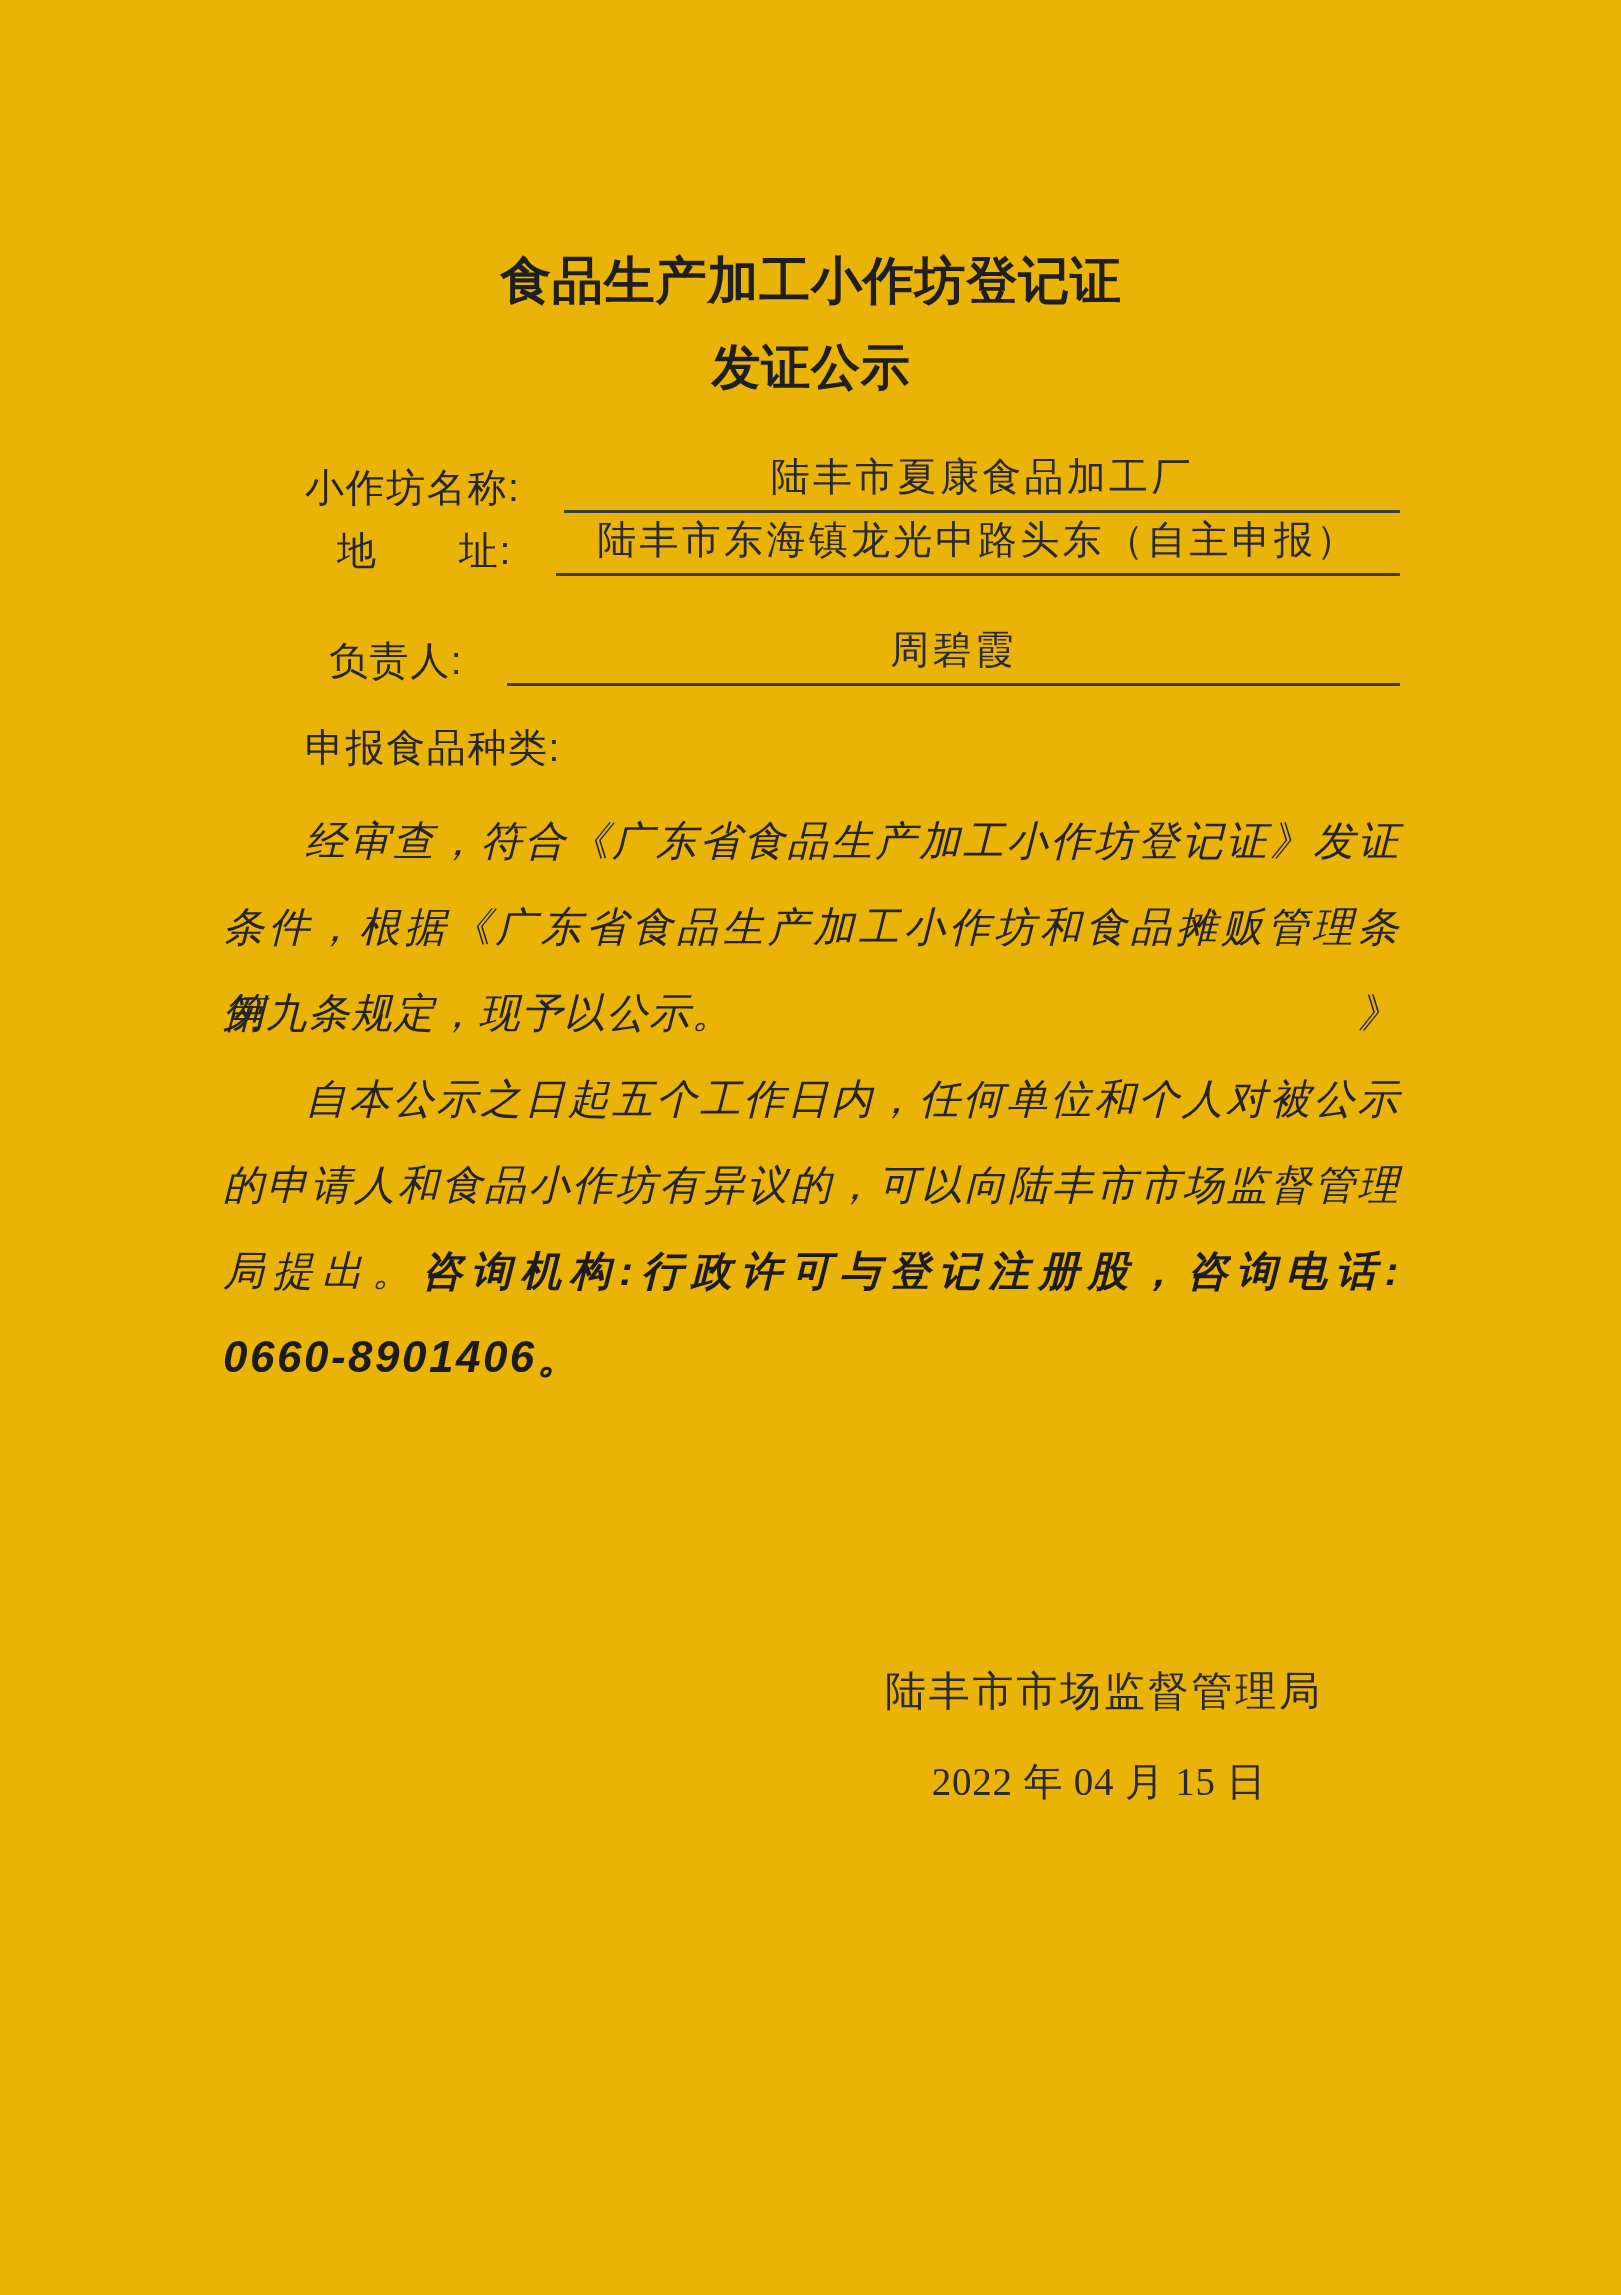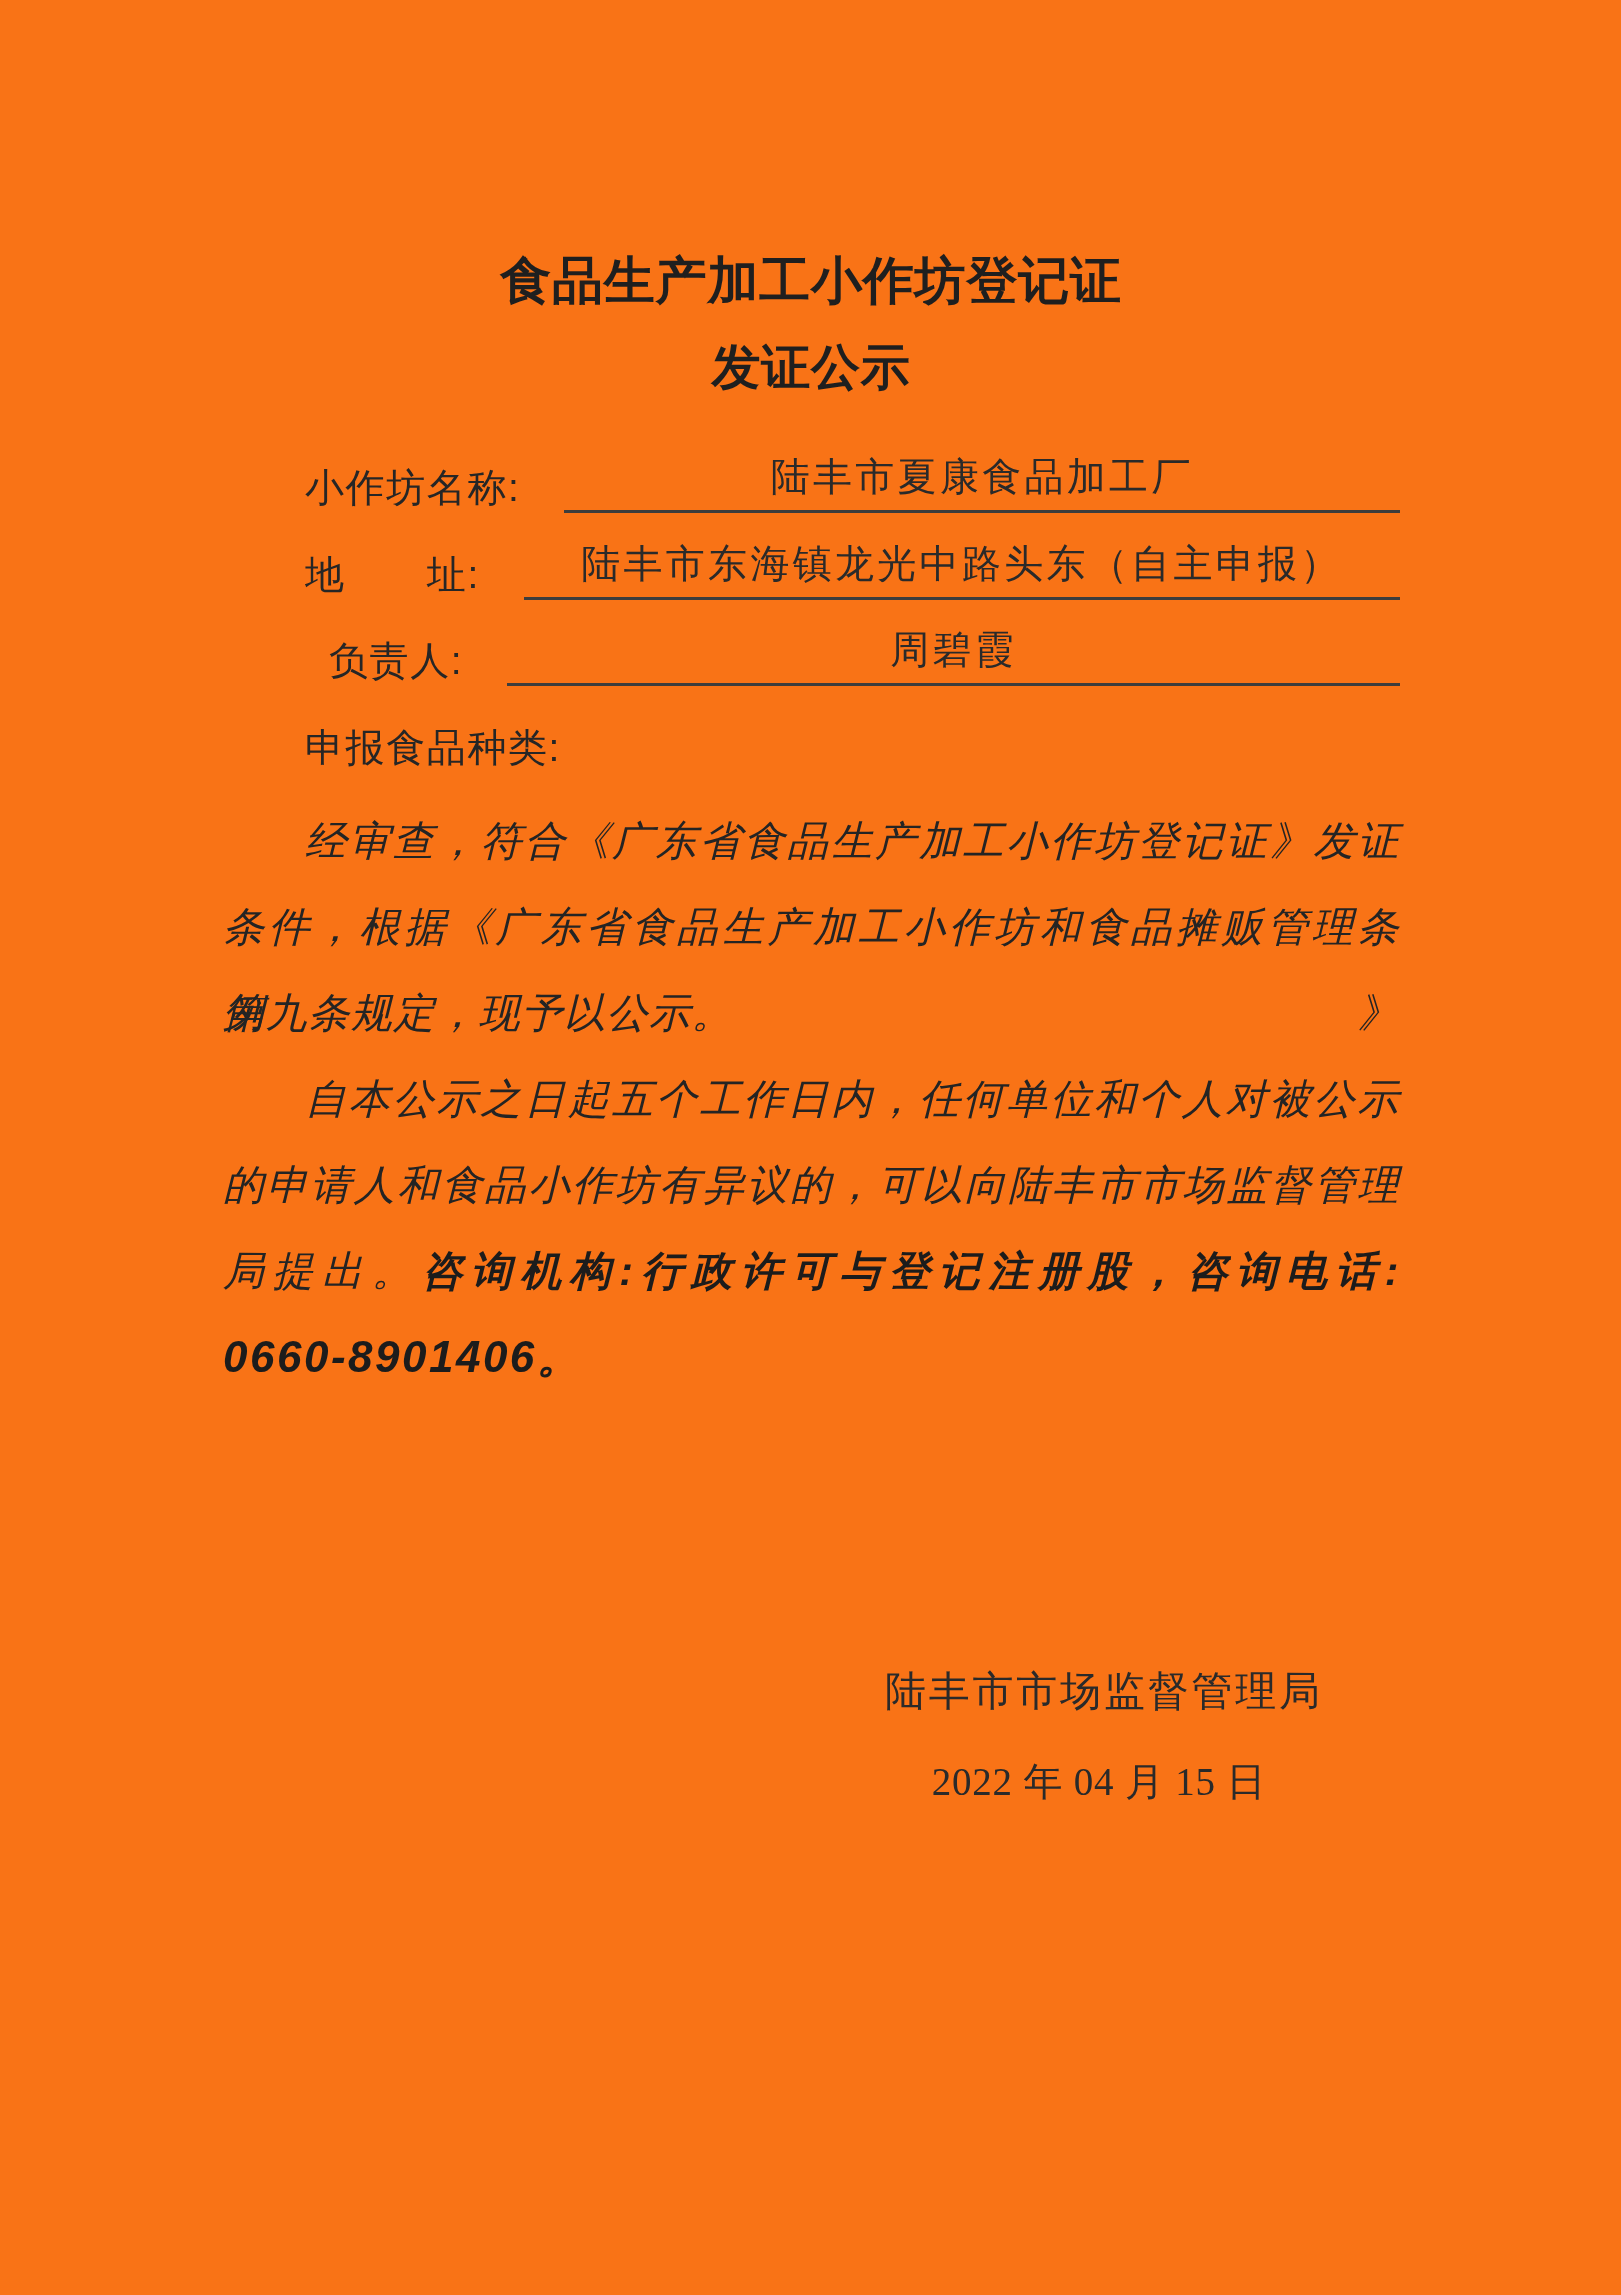--- a/index.html
+++ b/index.html
@@ -4,21 +4,21 @@
 <style>
   html, body {
     margin: 0;
     padding: 0;
     background: #fcfcfb;
   }
   .page {
     position: relative;
     width: 1622px;
     height: 2295px;
-    background: #f97316;
+    background: #eab308;
     font-family: "Liberation Serif", serif;
     color: #262626;
     overflow: hidden;
   }
   .doc-title {
     position: absolute;
     top: 250px;
     left: 0;
     width: 100%;
     margin: 0;
@@ -47,21 +47,21 @@
   .field-row {
     position: absolute;
     left: 305px;
     right: 222px;
     height: 52px;
     display: flex;
     align-items: flex-end;
     gap: 44px;
   }
   .row1 { top: 461px; }
-  .row2 { top: 548px; }
+  .row2 { top: 524px; margin-left: 32px; }
   .row3 { top: 634px; margin-left: 24px; }
   .row4 { top: 721px; }
   .field-label {
     font-family: "Liberation Sans", sans-serif;
     font-size: 39px;
     line-height: 1;
     letter-spacing: 1.6px;
     color: #262626;
     white-space: pre;
     padding-bottom: 6.5px;

